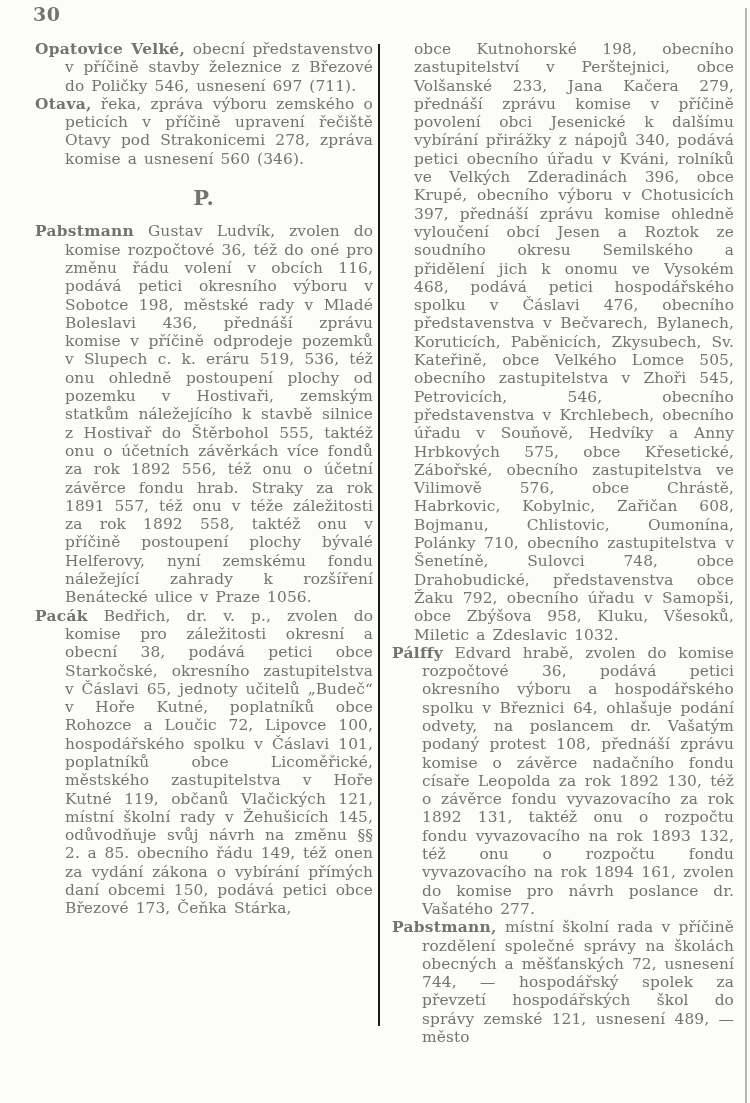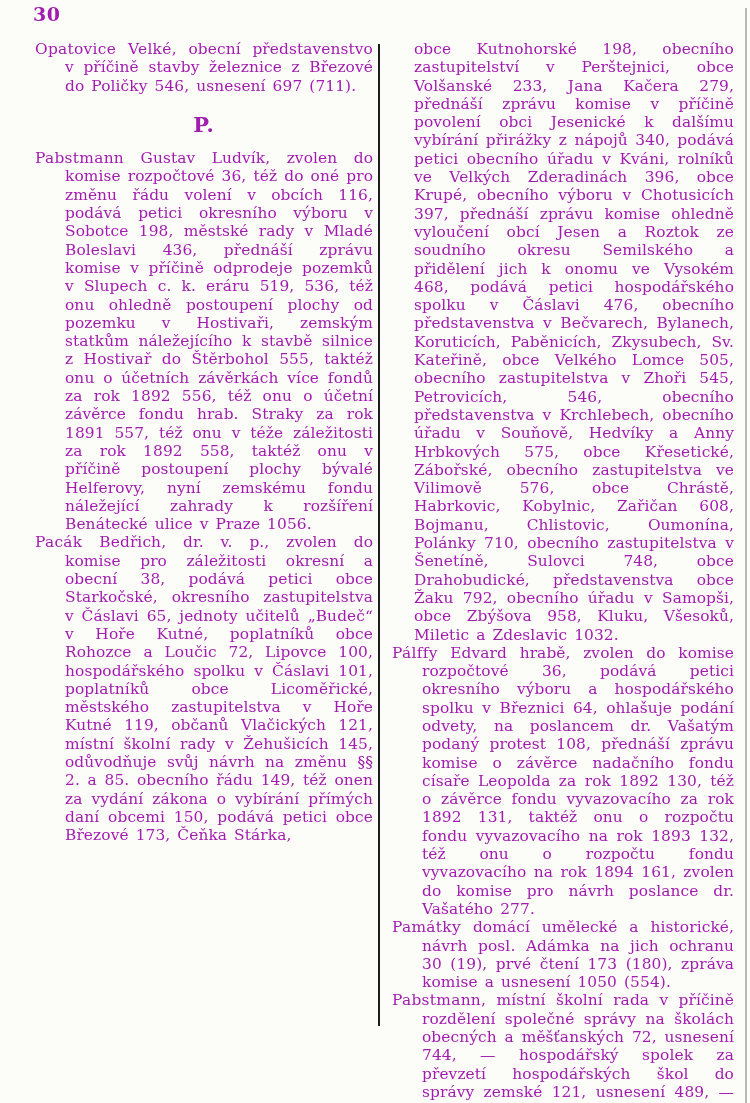--- a/index.html
+++ b/index.html
@@ -2,21 +2,21 @@
 <html><head>
 <meta charset="utf-8">
 <style>
   html, body { margin: 0; padding: 0; background: #e8e8e4; }
   .page {
     position: relative;
     width: 750px;
     height: 1103px;
     background: #fcfcf9;
     font-family: "DejaVu Serif", serif;
-    color: #a21caf;
+    color: #737373;
     overflow: hidden;
     box-sizing: border-box;
   }
   .page-number {
     position: absolute;
     left: 33px;
     top: 3px;
     font-size: 19px;
     font-weight: bold;
     letter-spacing: 0.5px;
@@ -34,21 +34,21 @@
   .column-right { left: 392px; width: 342px; }
   .entry {
     margin: 0;
     padding-left: 30px;
     text-indent: -30px;
   }
   .entry.continuation {
     text-indent: 0;
     padding-left: 22px;
   }
-  .head { font-weight: normal; letter-spacing: 0.3px; }
+  .head { font-weight: bold; letter-spacing: 0.3px; }
   .section-heading {
     text-align: center;
     font-size: 21px;
     font-weight: bold;
     margin: 21px 0 15px 0;
     letter-spacing: 1px;
   }
   .divider {
     position: absolute;
     left: 378px;
@@ -68,31 +68,31 @@
 </style>
 </head>
 <body>
 
 <div class="page">
 
   <div class="page-number">30</div>
 
   <div class="column column-left">
     <p class="entry"><span class="head">Opatovice Velké,</span> <span>obecní představenstvo v příčině stavby železnice z Březové do Poličky 546, usnesení 697 (711).</span></p>
+    <p class="entry"><span class="head">Otava,</span> <span>řeka, zpráva výboru zemského o peticích v příčině upravení řečiště Otavy pod Strakonicemi 278, zpráva komise a usnesení 560 (346).</span></p>
 
     <h2 class="section-heading">P.</h2>
 
     <p class="entry"><span class="head">Pabstmann</span> <span>Gustav Ludvík, zvolen do komise rozpočtové 36, též do oné pro změnu řádu volení v obcích 116, podává petici okresního výboru v Sobotce 198, městské rady v Mladé Boleslavi 436, přednáší zprávu komise v příčině odprodeje pozemků v Slupech c. k. eráru 519, 536, též onu ohledně postoupení plochy od pozemku v Hostivaři, zemským statkům náležejícího k stavbě silnice z Hostivař do Štěrbohol 555, taktéž onu o účetních závěrkách více fondů za rok 1892 556, též onu o účetní závěrce fondu hrab. Straky za rok 1891 557, též onu v téže záležitosti za rok 1892 558, taktéž onu v příčině postoupení plochy bývalé Helferovy, nyní zemskému fondu náležející zahrady k rozšíření Benátecké ulice v Praze 1056.</span></p>
     <p class="entry"><span class="head">Pacák</span> <span>Bedřich, dr. v. p., zvolen do komise pro záležitosti okresní a obecní 38, podává petici obce Starkočské, okresního zastupitelstva v Čáslavi 65, jednoty učitelů „Budeč“ v Hoře Kutné, poplatníků obce Rohozce a Loučic 72, Lipovce 100, hospodářského spolku v Čáslavi 101, poplatníků obce Licoměřické, městského zastupitelstva v Hoře Kutné 119, občanů Vlačických 121, místní školní rady v Žehušicích 145, odůvodňuje svůj návrh na změnu §§ 2. a 85. obecního řádu 149, též onen za vydání zákona o vybírání přímých daní obcemi 150, podává petici obce Březové 173, Čeňka Stárka,</span></p>
   </div>
 
   <div class="divider"></div>
 
   <div class="column column-right">
     <p class="entry continuation"><span class="head"></span> <span>obce Kutnohorské 198, obecního zastupitelství v Perštejnici, obce Volšanské 233, Jana Kačera 279, přednáší zprávu komise v příčině povolení obci Jesenické k dalšímu vybírání přirážky z nápojů 340, podává petici obecního úřadu v Kváni, rolníků ve Velkých Zderadinách 396, obce Krupé, obecního výboru v Chotusicích 397, přednáší zprávu komise ohledně vyloučení obcí Jesen a Roztok ze soudního okresu Semilského a přidělení jich k onomu ve Vysokém 468, podává petici hospodářského spolku v Čáslavi 476, obecního představenstva v Bečvarech, Bylanech, Koruticích, Paběnicích, Zkysubech, Sv. Kateřině, obce Velkého Lomce 505, obecního zastupitelstva v Zhoři 545, Petrovicích, 546, obecního představenstva v Krchlebech, obecního úřadu v Souňově, Hedvíky a Anny Hrbkových 575, obce Křesetické, Zábořské, obecního zastupitelstva ve Vilimově 576, obce Chrástě, Habrkovic, Kobylnic, Zařičan 608, Bojmanu, Chlistovic, Oumonína, Polánky 710, obecního zastupitelstva v Šenetíně, Sulovci 748, obce Drahobudické, představenstva obce Žaku 792, obecního úřadu v Samopši, obce Zbýšova 958, Kluku, Všesoků, Miletic a Zdeslavic 1032.</span></p>
     <p class="entry"><span class="head">Pálffy</span> <span>Edvard hrabě, zvolen do komise rozpočtové 36, podává petici okresního výboru a hospodářského spolku v Březnici 64, ohlašuje podání odvety, na poslancem dr. Vašatým podaný protest 108, přednáší zprávu komise o závěrce nadačního fondu císaře Leopolda za rok 1892 130, též o závěrce fondu vyvazovacího za rok 1892 131, taktéž onu o rozpočtu fondu vyvazovacího na rok 1893 132, též onu o rozpočtu fondu vyvazovacího na rok 1894 161, zvolen do komise pro návrh poslance dr. Vašatého 277.</span></p>
-    <p class="entry"><span class="head">Památky</span> <span>domácí umělecké a historické, návrh posl. Adámka na jich ochranu 30 (19), prvé čtení 173 (180), zpráva komise a usnesení 1050 (554).</span></p>
     <p class="entry"><span class="head">Pabstmann,</span> <span>místní školní rada v příčině rozdělení společné správy na školách obecných a měšťanských 72, usnesení 744, — hospodářský spolek za převzetí hospodářských škol do správy zemské 121, usnesení 489, — město</span></p>
   </div>
 
   <div class="page-edge"></div>
 
 </div>
 
 </body></html>

